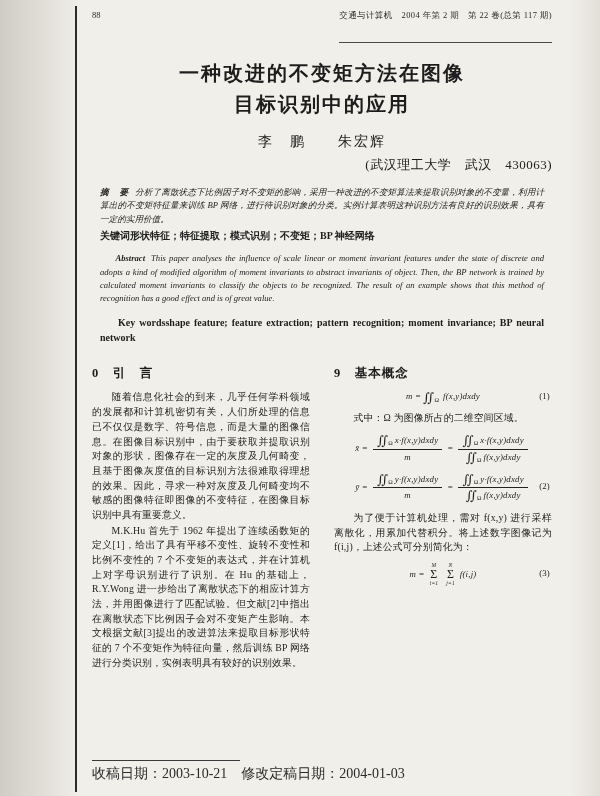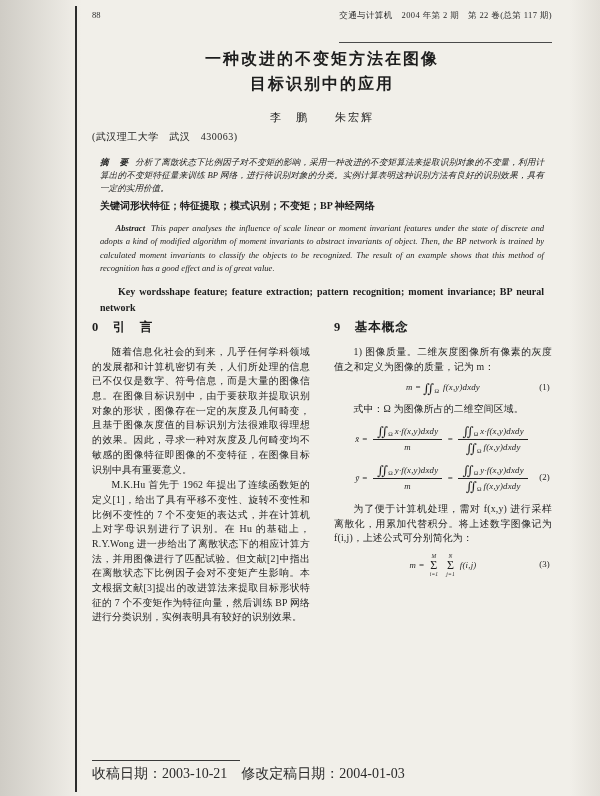--- a/index.html
+++ b/index.html
@@ -20,33 +20,33 @@
     background:linear-gradient(270deg,#e2dfd8 0%, rgba(241,239,233,0) 100%);
     pointer-events:none;
   }
   .spine { position:absolute; left:75px; top:6px; bottom:4px; width:2px; background:#2c2c2c; }
 
   .content { position:absolute; left:92px; top:10px; width:460px; }
 
   .hdr { display:flex; justify-content:space-between; align-items:flex-start; font-size:8.5px; color:#2a2a2a; }
   .hdr .jinfo { border-bottom:1px solid #4a4a4a; padding-bottom:20px; letter-spacing:.4px; }
 
-  .title { text-align:center; font-size:16px; font-weight:bold; line-height:1.55; margin-top:4px; letter-spacing:2px; }
+  .title { text-align:center; font-size:20px; font-weight:bold; line-height:1.55; margin-top:15px; letter-spacing:2px; }
   .title span { display:block; }
 
-  .authors { text-align:center; font-size:11px; margin-top:13px; letter-spacing:2px; }
-  .affiliation { text-align:left; font-size:10px; margin-top:5px; letter-spacing:.5px; }
+  .authors { text-align:center; font-size:14px; margin-top:13px; letter-spacing:2px; }
+  .affiliation { text-align:right; font-size:13px; margin-top:5px; letter-spacing:.5px; }
 
   .absblock { margin:12px 8px 0; font-size:8.6px; line-height:1.55; text-align:justify;font-style:italic; }
   .absblock .lbl { font-weight:bold; letter-spacing:1px; margin-right:6px; }
   .kwline { margin:2px 8px 0; font-size:10px; line-height:1.55; text-align:justify;font-weight:bold; }
   .en { margin-top:9px; text-indent:1.8em; }
   .en .lbl { letter-spacing:0; }
 
-  .cols { display:flex; gap:24px; }
+  .cols { display:flex; gap:24px; margin-top:15px; }
   .col { flex:1; min-width:0; font-size:9.8px; line-height:1.5; text-align:justify; letter-spacing:.2px; }
   .sec-h { font-size:12.5px; font-weight:bold; letter-spacing:1px; margin:3px 0 8px; }
   .col p { text-indent:2em; }
   .col p + p { margin-top:1px; }
 
   
   .formula { position:relative; display:flex; justify-content:center; align-items:center; margin:7px 0; font-size:8.8px; }
   .f-body { display:flex; align-items:center; gap:2px; }
   .eq-no { position:absolute; right:2px; top:50%; transform:translateY(-50%); font-size:8.8px; font-style:normal; }
   .mi { font-style:italic; }
@@ -96,21 +96,20 @@
     <div class="cols">
 
       <div class="col">
         <div class="sec-h">0　引　言</div>
         <p>随着信息化社会的到来，几乎任何学科领域的发展都和计算机密切有关，人们所处理的信息已不仅仅是数字、符号信息，而是大量的图像信息。在图像目标识别中，由于要获取并提取识别对象的形状，图像存在一定的灰度及几何畸变，且基于图像灰度值的目标识别方法很难取得理想的效果。因此，寻求一种对灰度及几何畸变均不敏感的图像特征即图像的不变特征，在图像目标识别中具有重要意义。</p>
         <p>M.K.Hu 首先于 1962 年提出了连续函数矩的定义[1]，给出了具有平移不变性、旋转不变性和比例不变性的 7 个不变矩的表达式，并在计算机上对字母识别进行了识别。在 Hu 的基础上，R.Y.Wong 进一步给出了离散状态下的相应计算方法，并用图像进行了匹配试验。但文献[2]中指出在离散状态下比例因子会对不变矩产生影响。本文根据文献[3]提出的改进算法来提取目标形状特征的 7 个不变矩作为特征向量，然后训练 BP 网络进行分类识别，实例表明具有较好的识别效果。</p>
       </div>
 
       <div class="col">
         <div class="sec-h">9　基本概念</div>
-        <p>1) 图像质量。二维灰度图像所有像素的灰度值之和定义为图像的质量，记为 m：</p>
 
         <div class="formula">
           <span class="f-body">
             <span class="mi">m =</span>
             <span class="ig">
                 <span class="iint">∬</span>
                 <span class="dom">Ω</span>
               </span>
             <span class="mi">f(x,y)dxdy</span>
           </span>

